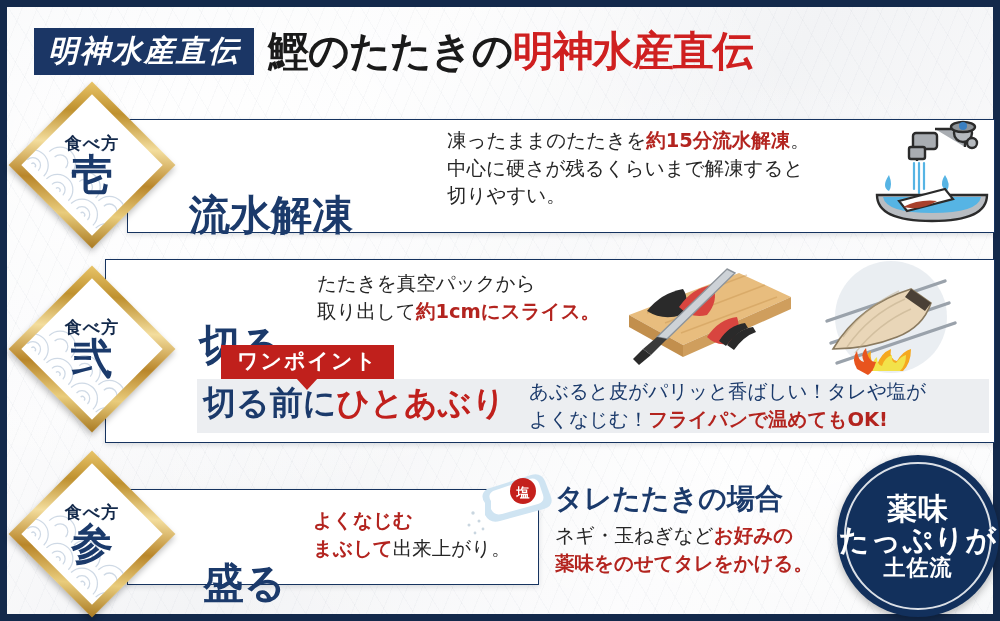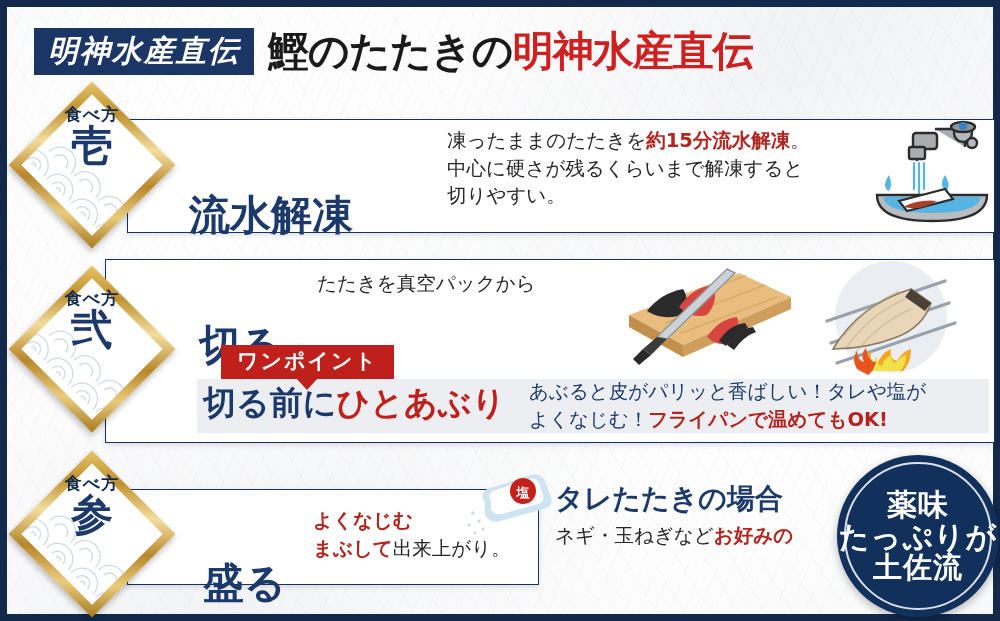--- a/index.html
+++ b/index.html
@@ -55,21 +55,21 @@
     box-shadow:2px 3px 6px rgba(0,0,0,.25);
   }
   .diamond .whiteplate{
     position:absolute;inset:9px;background:#ffffff;overflow:hidden;
   }
   .diamond .waves{
     position:absolute;left:-12px;right:-12px;bottom:6px;height:58px;opacity:.5;
   }
   .diamond .label{
     position:absolute;inset:0;display:flex;flex-direction:column;
-    align-items:center;justify-content:flex-start;z-index:3;
+    align-items:center;justify-content:center;z-index:3;
   }
   .diamond .d-top{font-size:17px;color:#13294b;letter-spacing:1px;line-height:1;margin-bottom:2px;font-weight:600;}
   .diamond .d-num{font-size:42px;color:#1b3a6b;font-weight:bold;line-height:1;}
 
   
   .panel{
     position:absolute;background:#fff;border:1.6px solid #16335f;
     box-shadow:0 2px 5px rgba(30,40,60,.14);
   }
   .step-head{
@@ -104,21 +104,21 @@
     background:#12305c;box-shadow:0 3px 8px rgba(0,0,0,.28);
     display:flex;flex-direction:column;align-items:center;justify-content:center;
     color:#fff;z-index:6;
   }
   #seal:before{
     content:"";position:absolute;inset:7px;border-radius:50%;border:2px solid rgba(255,255,255,.85);
   }
   #seal .s-line{font-weight:bold;line-height:1.06;letter-spacing:1px;z-index:2;}
   #seal .s1{font-size:30px;}
   #seal .s2{font-size:30px;}
-  #seal .s3{font-size:29px;}
+  #seal .s3{font-size:22px;}
 
   .illus{position:absolute;}
 </style>
 </head>
 <body>
 
 <div id="page">
 
   <div id="header">
     <div id="brand-badge" class="jp">明神水産直伝</div>
@@ -208,20 +208,23 @@
     <div class="label">
       <div class="d-top jp">食べ方</div>
       <div class="d-num serif">弐</div>
     </div>
   </div>
 
   <div class="step-head serif" style="position:absolute;left:192px;top:270px;">切る</div>
 
   <div style="position:absolute;left:310px;top:263px;">
     <div class="body-text jp">たたきを真空パックから</div>
+    <div class="body-text jp">
+      <span>取り出して</span><span class="red">約1cmにスライス。</span>
+    </div>
   </div>
 
   <svg class="illus" style="left:614px;top:256px;" width="178" height="106" viewBox="0 0 178 106">
     <path d="M8 52 l110 -42 l52 24 l-108 48Z" fill="#e8bd7e"></path>
     <path d="M62 82 l108 -48 l0 12 l-108 48Z" fill="#cf9e5d"></path>
     <path d="M8 52 l54 30 l0 12 l-54 -30Z" fill="#c28f4d"></path>
     <g opacity=".35" stroke="#c08a45" stroke-width="1.6" fill="none">
       <path d="M26 50 l100 -38"></path>
         <path d="M44 60 l100 -38"></path>
         <path d="M60 70 l96 -36"></path>
@@ -327,20 +330,23 @@
       <circle cx="8" cy="64" r="1.4"></circle>
     </g>
   </svg>
 
   <div style="position:absolute;left:548px;top:478px;">
     <div class="serif" style="font-size:28px;font-weight:bold;color:#1b3a6b;line-height:1;white-space:nowrap;">タレたたきの場合</div>
     <div style="margin-top:9px;">
       <div class="body-text jp">
         <span>ネギ・玉ねぎなど</span><span class="red">お好みの</span>
       </div>
+      <div class="body-text jp">
+        <span class="red">薬味をのせてタレをかける。</span>
+      </div>
     </div>
   </div>
 
   <div id="seal" style="left:830px;top:448px;">
     <div class="s-line s1 serif">薬味</div>
     <div class="s-line s2 serif">たっぷりが</div>
     <div class="s-line s3 serif">土佐流</div>
   </div>
 
 </div>

